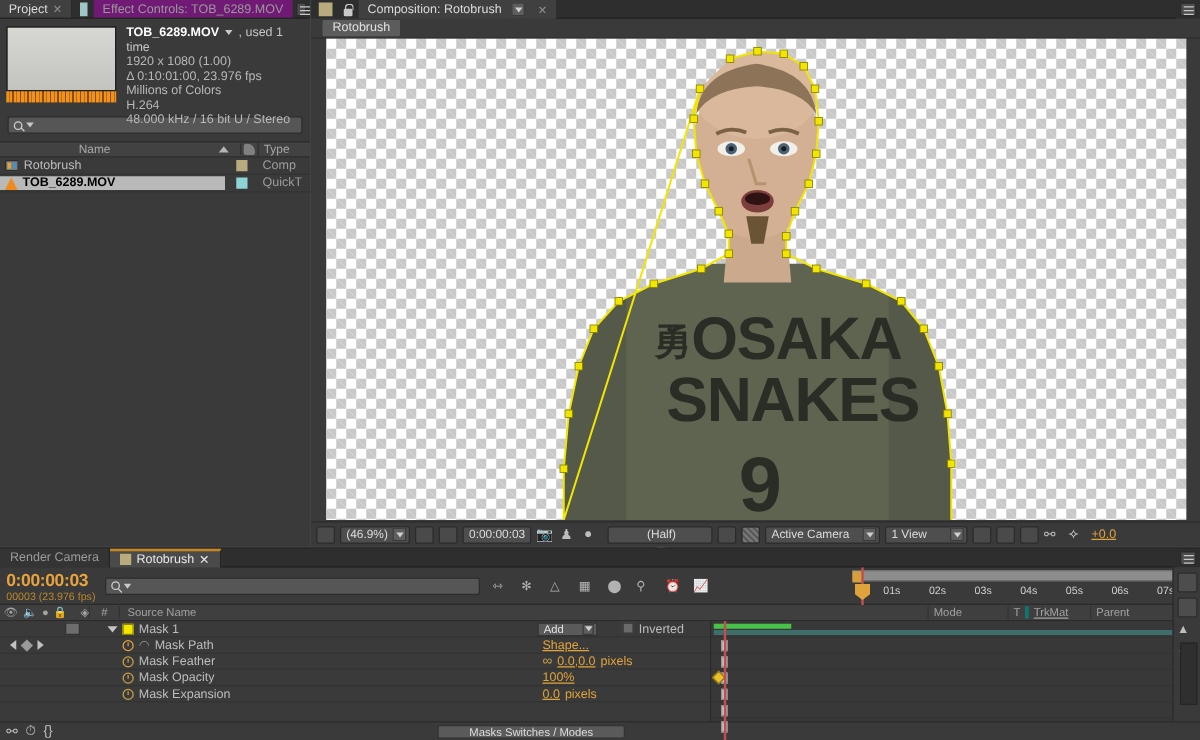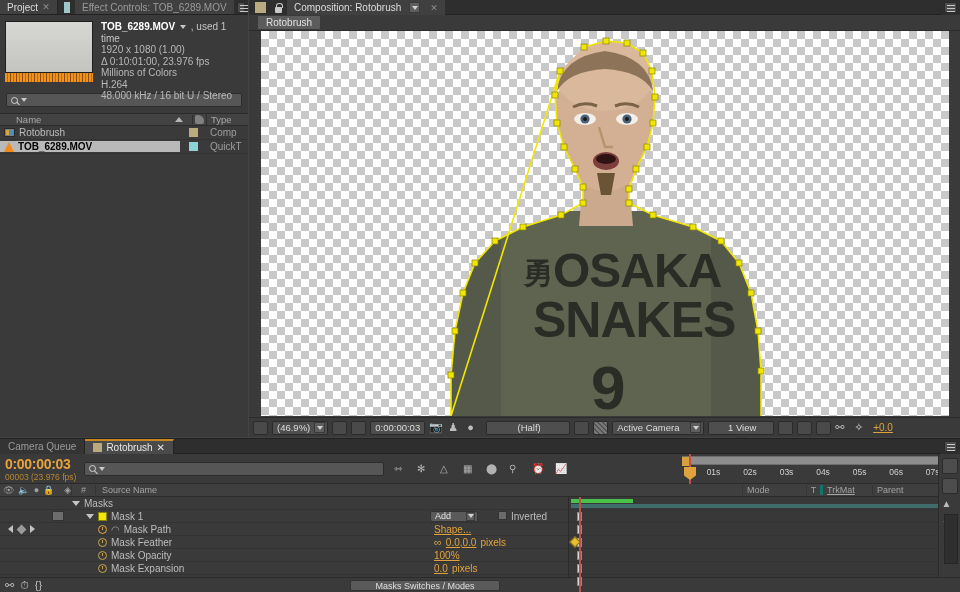--- a/index.html
+++ b/index.html
@@ -67,21 +67,21 @@
     width:7px;height:7px;border:1.3px solid #d2d2d2;border-radius:50%;
     position:relative; flex:none;
   }
   .magnifier:after{content:"";position:absolute;right:-3px;bottom:-2px;width:4px;height:1.3px;background:#d2d2d2;transform:rotate(45deg);}
   .caret { width:0;height:0;border-left:3px solid transparent;border-right:3px solid transparent;border-top:4px solid #c8c8c8; }
 
   .listhead {
     height:13px; background:#424242; border-top:1px solid #2b2b2b; border-bottom:1px solid #2b2b2b;
     display:flex; align-items:center; font-size:9.5px; color:#a8a8a8;
   }
-  .listhead .c1 { flex:1; padding-left:16px; }
+  .listhead .c1 { flex:1; padding-left:16px;margin-left:47px; }
   .listhead .c2 { width:26px; }
   .listhead .c3 { width:42px; border-left:1px solid #2f2f2f; padding-left:4px; }
   .listhead .c4 { width:14px; border-left:1px solid #2f2f2f; }
   .sortarrow{ width:0;height:0;border-left:4px solid transparent;border-right:4px solid transparent;border-bottom:5px solid #b4b4b4; }
 
   .row {
     height:14px; display:flex; align-items:center; font-size:10px;
     border-bottom:1px solid #333;
   }
   .row .nm { flex:1; display:flex; align-items:center; gap:4px; padding-left:4px; }
@@ -243,21 +243,21 @@
 
 <div class="app">
 
   <div class="panel" id="projectPanel">
     <div class="tabbar">
       <div class="tab active">
         <span>Project</span>
         <span class="x">✕</span>
       </div>
       <div class="proj-swatch"></div>
-      <div class="tab" style="background:#404040;border-right:none;">
+      <div class="tab" style="background:#701a75;border-right:none;">
         <span>Effect Controls: TOB_6289.MOV</span>
       </div>
       <div class="tabfill"></div>
       <div class="menuicon"></div>
     </div>
 
     <div class="proj-info">
       <div class="thumb">
         <div class="wave"></div>
       </div>
@@ -430,37 +430,37 @@
       <span class="vb dd" style="width:84px;justify-content:space-between;flex-direction:column;">
         <span>(Half)</span>
         <span class="ddarrow"></span>
       </span>
       <span class="sq"></span>
       <span class="sq" style="background-image:linear-gradient(45deg,#777 25%,#555 25%,#555 50%,#777 50%,#777 75%,#555 75%);background-size:5px 5px;"></span>
       <span class="vb dd" style="width:92px;justify-content:space-between;">
         <span>Active Camera</span>
         <span class="ddarrow"></span>
       </span>
-      <span class="vb dd" style="width:66px;justify-content:space-between;flex-direction:column;">
+      <span class="vb dd" style="width:66px;justify-content:space-between;">
         <span>1 View</span>
         <span class="ddarrow"></span>
       </span>
       <span class="sq"></span>
       <span class="sq"></span>
       <span class="sq"></span>
       <span class="sq" style="background:none;border:none;font-size:11px;">⚯</span>
       <span class="sq" style="background:none;border:none;font-size:11px;color:#ddd;">✧</span>
       <span class="expval">+0.0</span>
     </div>
   </div>
 
   <div class="panel" id="timeline">
     <div class="tl-tabs">
       <div class="tl-tab">
-        <span>Camera Queue</span>
+        <span>Render Camera</span>
       </div>
       <div class="tl-tab active">
         <span style="width:9px;height:9px;background:#b9ab7e;display:inline-block;"></span>
         <span>Rotobrush</span>
         <span class="x">✕</span>
       </div>
       <div class="tabfill"></div>
       <div class="menuicon"></div>
     </div>
 
@@ -517,27 +517,20 @@
       <div class="src-col">Source Name</div>
       <div class="mode-col">Mode</div>
       <div class="t-col">T</div>
       <div class="trk-col">TrkMat</div>
       <div class="par-col">Parent</div>
     </div>
 
     <div class="tl-body">
       <div class="layers">
 
-        <div class="lrow">
-          <div class="kfnav"></div>
-          <div class="lbl" style="padding-left:0;">
-            <span class="tri"></span>
-            <span>Masks</span>
-          </div>
-        </div>
 
         <div class="lrow">
           <div class="kfnav" style="justify-content:flex-end;padding-right:8px;">
             <span style="width:12px;height:10px;background:#6d6d6d;border:1px solid #333;"></span>
           </div>
           <div class="lbl" style="padding-left:14px;">
             <span class="tri"></span>
             <span class="sw-yellow"></span>
             <span>Mask 1</span>
           </div>

